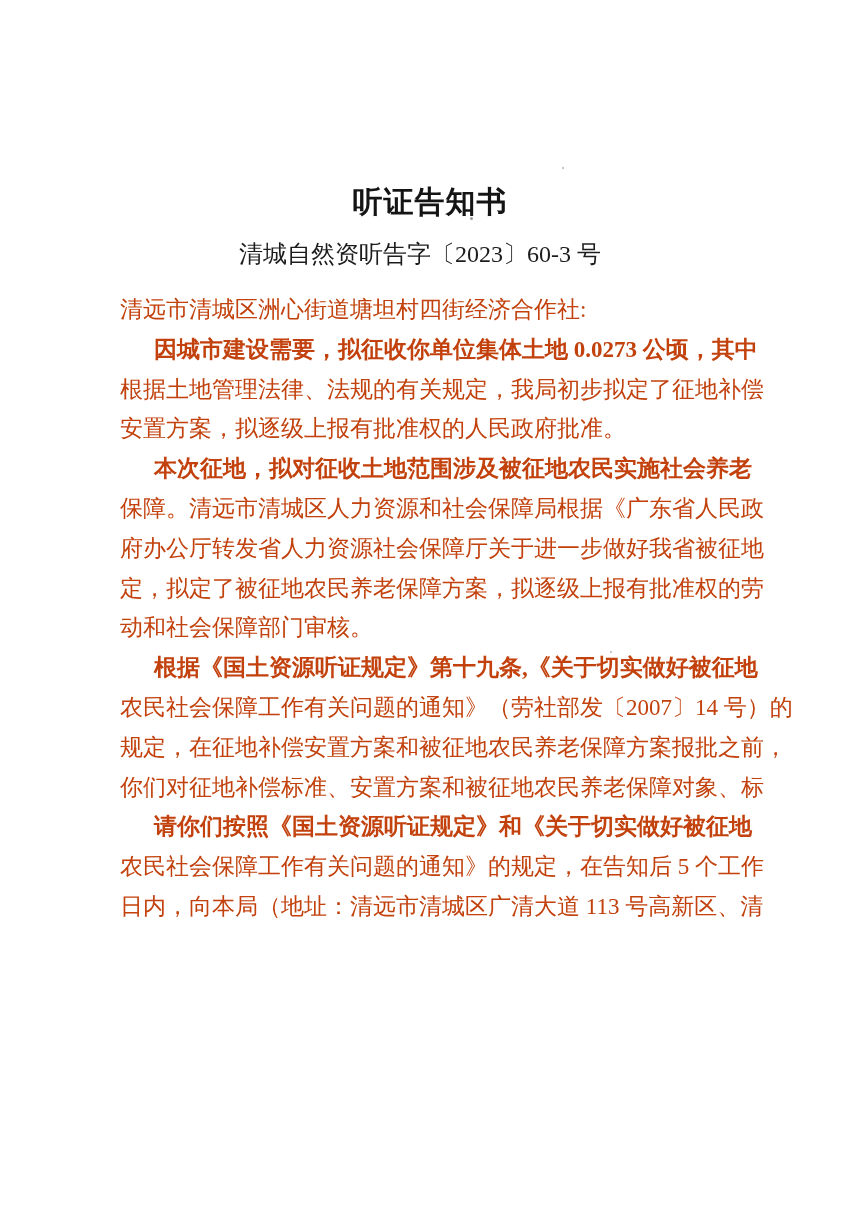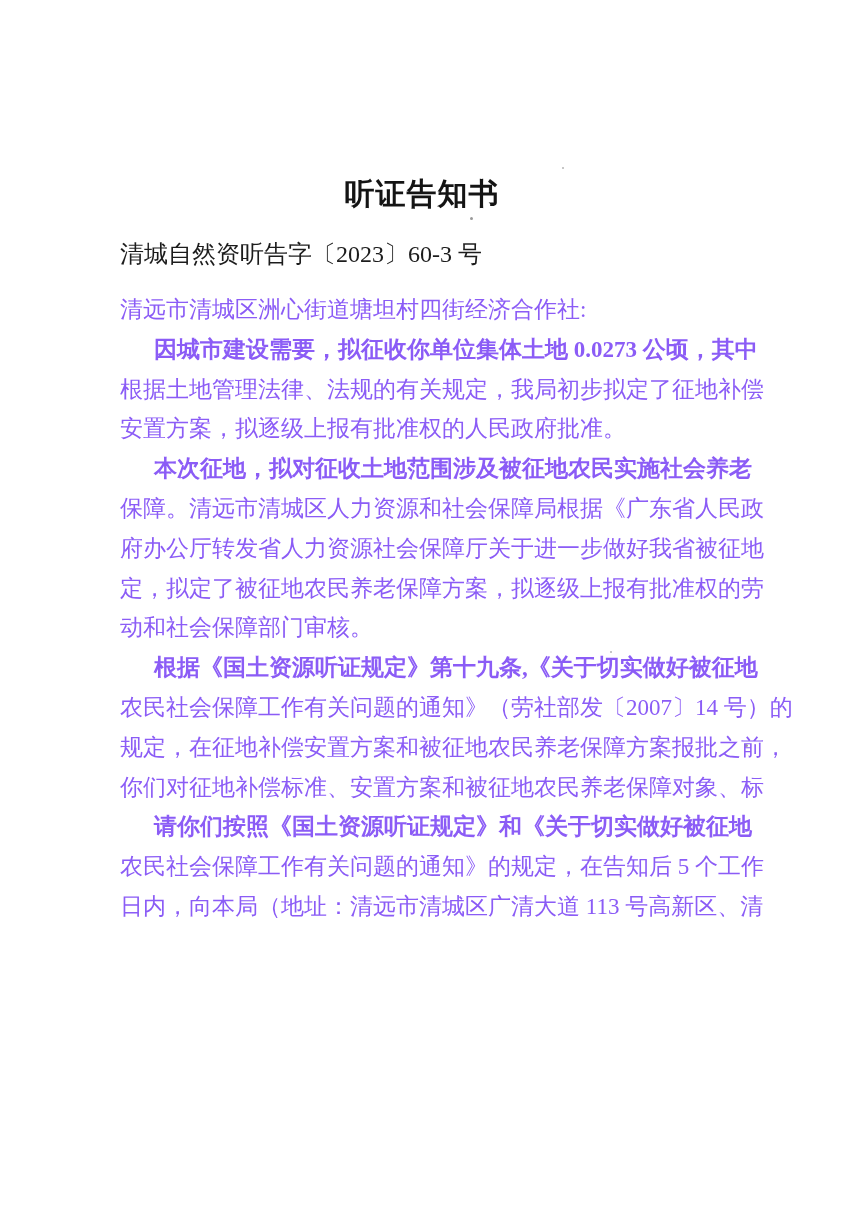--- a/index.html
+++ b/index.html
@@ -14,49 +14,49 @@
     color: #1a1a1a;
     font-family: "Liberation Serif", serif;
     overflow: hidden;
   }
 
   .doc-title {
     position: absolute;
     top: 171px;
     left: 108px;
     width: 620px;
-    margin: 4px;
+    margin: 12px;
     text-align: center;
     font-family: "Liberation Sans", sans-serif;
     font-size: 30px;
     line-height: 38px;
     font-weight: 700;
     letter-spacing: 1px;
     color: #141414;
   }
 
   .doc-number {
     position: absolute;
     top: 239px;
     left: 120px;
     width: 600px;
-    text-align: left;
+    text-align: center;
     font-size: 24px;
     line-height: 30px;
     color: #1c1c1c;
   }
 
   .doc-body {
     position: absolute;
     top: 290px;
     left: 120px;
     width: 624px;
     font-size: 23px;
     line-height: 39.8px;
-    color: #8b5cf6;
+    color: #c2410c;
   }
 
   .line {
     white-space: nowrap;
     text-align: justify;
     text-justify: inter-character;
   }
 
   .line.full { text-align-last: justify; }
   .line.indent { text-indent: 34px; font-weight: bold; }

